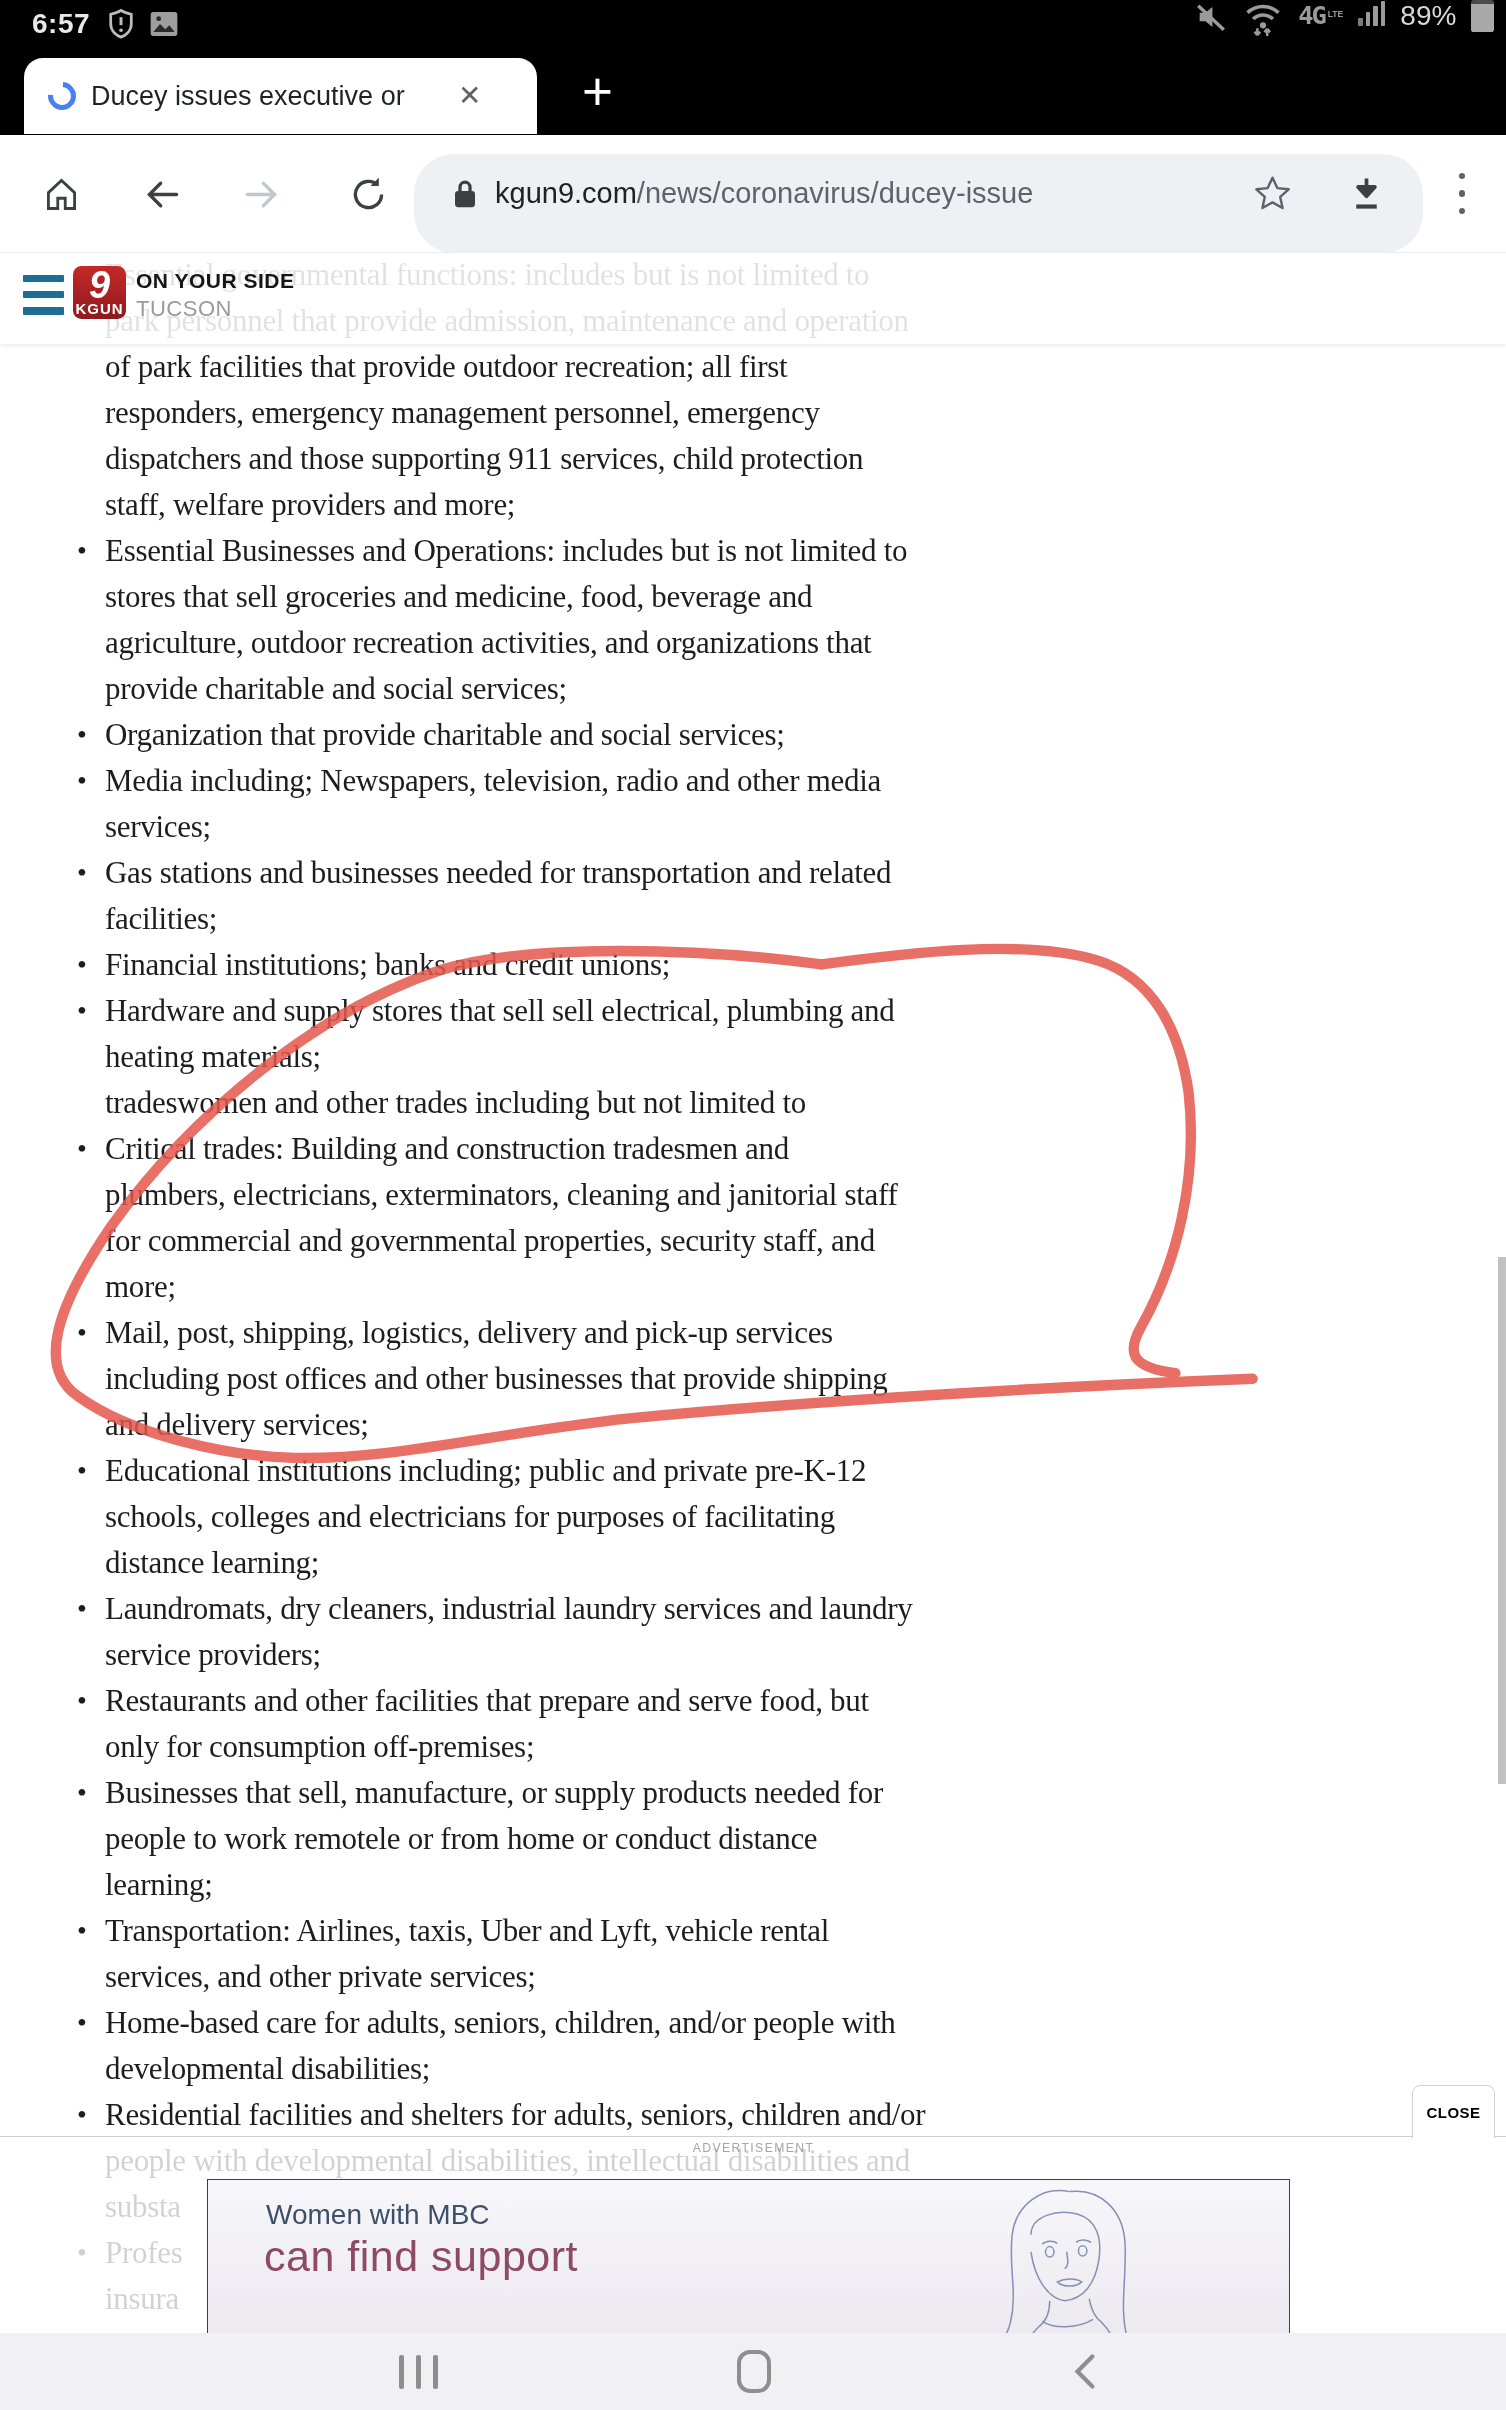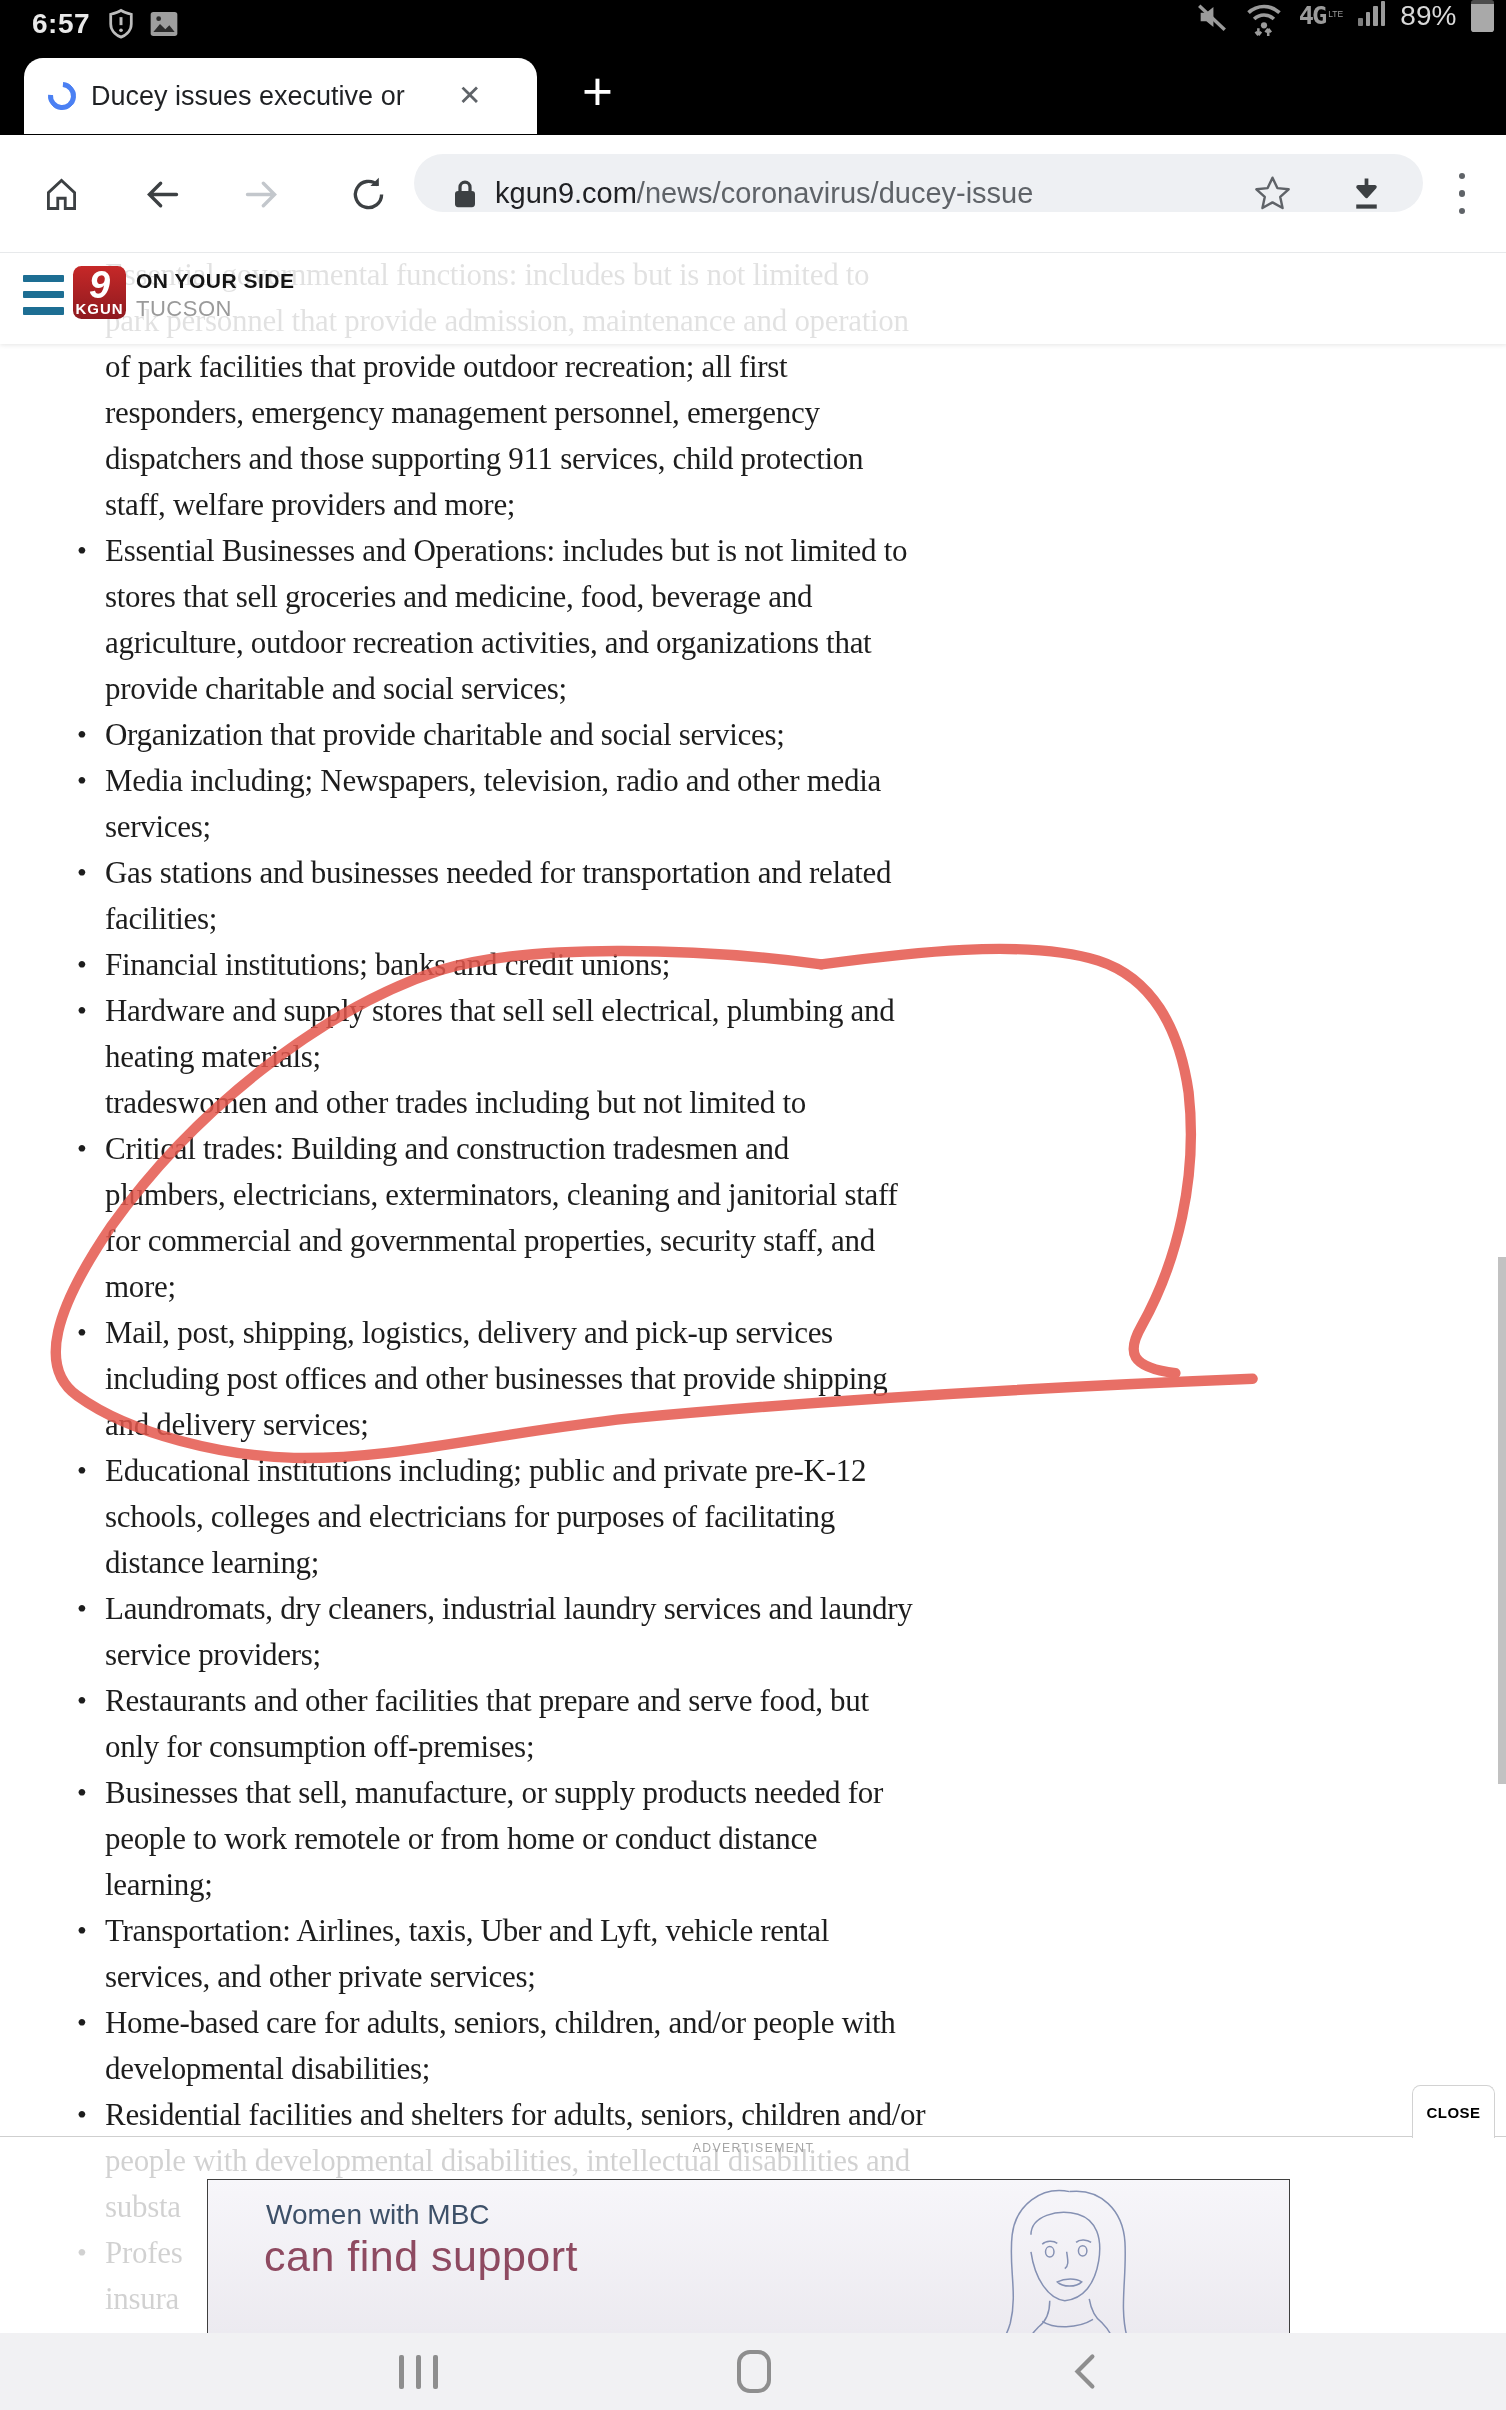--- a/index.html
+++ b/index.html
@@ -11,41 +11,41 @@
                 display:flex; align-items:center; color:#e9e9e9; z-index:40; }
   .sb-time { font-size:28px; font-weight:600; margin-left:32px; letter-spacing:0.5px; }
   .sb-left-icons { display:flex; align-items:center; gap:13px; margin-left:17px; }
   .sb-right { position:absolute; right:13px; top:0; height:47px; display:flex; align-items:flex-start; gap:15px; }
   .sb-pct { font-size:28px; color:#d9d9d9; }
   .sig-bars { display:flex; align-items:flex-end; gap:2.8px; height:26px; }
   .sig-bars i { display:block; width:4.7px; background:#9b9b9b; border-radius:0.9px; }
   .battery { position:relative; width:22.6px; height:32px; background:#a9a9a9; border-radius:2.8px; }
   .battery::before { content:""; position:absolute; top:-3.8px; left:6.6px; width:9.4px; height:3.8px; background:#a9a9a9; border-radius:1.9px 1.9px 0 0; }
   .battery::after { content:""; position:absolute; top:0; left:0; right:0; height:3.8px; background:#000; opacity:.55; }
-  .lte { font-size:8.5px; line-height:7.5px; color:#9b9b9b; font-weight:400; }
+  .lte { font-size:8.5px; line-height:7.5px; color:#9b9b9b; font-weight:700; }
   .fourg { font-size:25.4px; font-weight:700; color:#9b9b9b; font-family:"DejaVu Sans Mono", monospace; letter-spacing:-1.9px; }
 
   
   .tab-strip { position:absolute; left:0; top:47px; width:1507px; height:88px; background:#000; z-index:40; }
   .tab { position:absolute; left:23.5px; top:11.3px; width:513px; height:76px; background:#fff;
          border-radius:19px 19px 0 0; display:flex; align-items:center; }
   .spinner { width:28px; height:28px; border:5.6px solid #4b80f3; border-top-color:transparent;
              border-radius:50%; margin-left:24.5px; transform:rotate(-40deg); }
   .tab-title { position:relative; margin-left:15px; width:365px; font-size:27px; color:#1f2124; white-space:nowrap; overflow:hidden; }
   .tab-title::after { content:""; position:absolute; right:0; top:0; bottom:0; width:56px;
                       background:linear-gradient(90deg, rgba(255,255,255,0), #fff); }
   .tab-close { margin-left:1.9px; font-size:28px; color:#5f6368; line-height:1; }
   .new-tab { position:absolute; left:571px; top:0; width:53px; height:88px; color:#fff;
              font-size:53px; font-weight:200; display:flex; align-items:center; justify-content:center; }
 
   
   .toolbar { position:absolute; left:0; top:135px; width:1507px; height:118px; background:#fff;
              border-bottom:1.9px solid #e7e9eb; z-index:40; }
   .tb-ico { position:absolute; top:38px; width:43px; height:43px; }
-  .url-pill { position:absolute; left:414px; top:19px; width:1009px; height:58px; background:#eef0f3; border-radius:40px; }
+  .url-pill { position:absolute; left:414px; top:19px; width:1009px; height:99px; background:#eef0f3; border-radius:40px; }
   .lock { position:absolute; left:36px; top:22.6px; }
   .url-text { position:absolute; left:81px; top:0; height:79px; line-height:79px; width:829px;
               font-size:29px; white-space:nowrap; overflow:hidden; }
   .url-domain { color:#202124; }
   .url-path { color:#5f6368; }
   .pill-ico { position:absolute; top:19px; width:41px; height:41px; }
   .menu-dots { position:absolute; left:1448px; top:34px; width:28px; height:49px; display:flex; flex-direction:column;
                align-items:center; justify-content:space-between; padding:3.8px 0; }
   .menu-dots i { width:6.6px; height:6.6px; border-radius:50%; background:#5f6368; }
 

